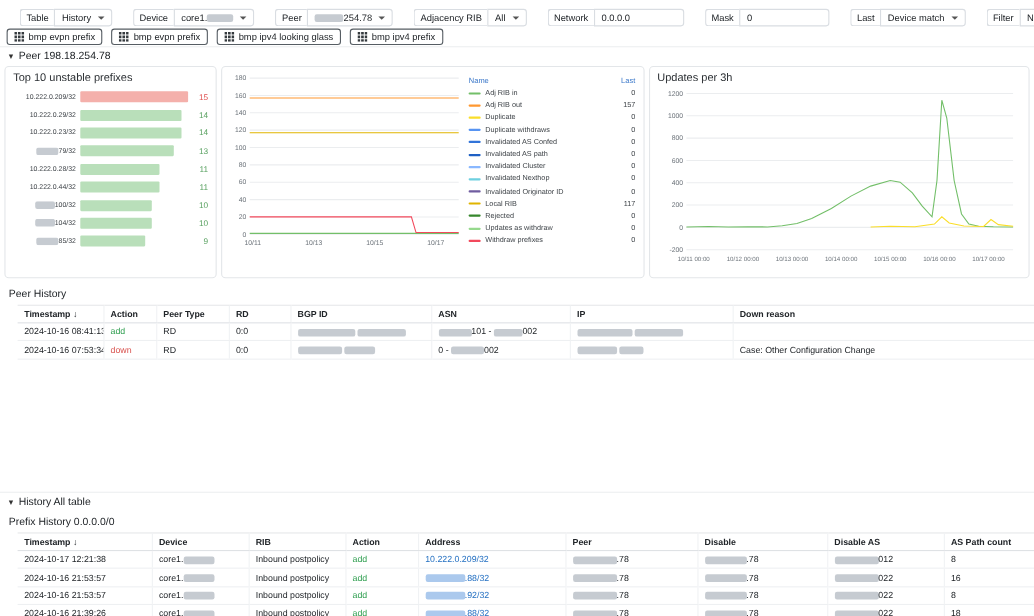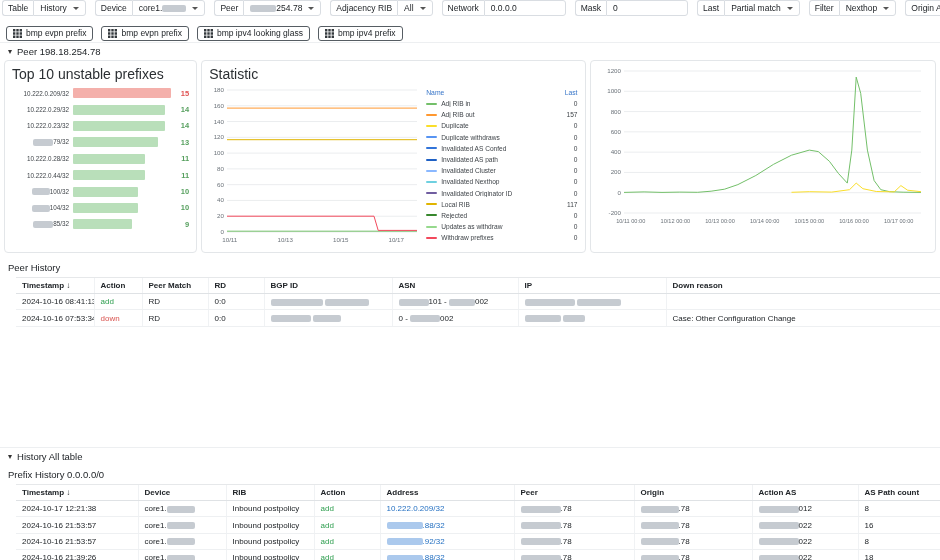--- a/index.html
+++ b/index.html
@@ -1,40 +1,40 @@
 <!DOCTYPE html>
 <html><head>
 <meta charset="utf-8">
 <style>
 *{box-sizing:border-box;margin:0;padding:0}
 html,body{width:940px;height:560px}
 body{font-family:"Liberation Sans",sans-serif;background:#fff;color:#212529;font-size:9px;overflow:hidden}
-.toolbar{display:flex;align-items:flex-start;gap:9px;padding:0 2px;height:24px}
+.toolbar{display:flex;align-items:flex-end;gap:19px;padding:0 18px;height:24px}
 .ig{display:flex;align-items:center;height:16px}
 .addon{display:flex;align-items:center;height:16px;padding:0 5px;border:1px solid #d9dde2;border-right:none;border-radius:3px 0 0 3px;background:#fff;font-size:8.5px;color:#212529;white-space:nowrap}
 .sel,.inp{display:flex;align-items:center;height:16px;border:1px solid #d9dde2;border-radius:0 3px 3px 0;padding:0 6px;font-size:8.5px;background:#fff;white-space:nowrap}
 .sel{gap:4px;cursor:pointer}
 .caret{width:0;height:0;border-left:3px solid transparent;border-right:3px solid transparent;border-top:3.5px solid #555;margin-left:2px}
 .inp{min-width:82px}
 .btn{display:inline-flex;align-items:center;gap:4px;height:15px;border:1px solid #565d63;background:#fff;color:#212529;border-radius:3px;padding:0 6px;font-size:8.5px;cursor:pointer;font-family:inherit}
 .icon-grid{display:inline-flex;width:9px;height:9px;color:#353a3e}
 .toolbar2{display:flex;align-items:center;gap:8px;padding:0 6px;height:18px}
 .section-head{display:flex;align-items:center;gap:5px;padding:0 8px;height:17px;font-size:9.5px;border-top:1px solid #edeff1;cursor:pointer}
 .tri{font-size:8px;color:#333}
 .cards{display:flex;gap:4px;padding:1px 4px 4px}
 .card{border:1px solid #e3e6e9;border-radius:4px;background:#fff;padding:5px 7px;height:193px;overflow:hidden}
-.card-title{font-size:14px;color:#2b2f33;margin-bottom:3px}
+.card-title{font-size:10px;color:#2b2f33;margin-bottom:3px}
 .card-unstable{width:194px}
 .card-stat{width:386px}
 .card-updates{width:348px}
 .ubar-row{display:flex;align-items:center;height:16.4px;gap:4px}
 .ubar-label{width:57px;font-size:6.3px;color:#3f4449;text-align:right;white-space:nowrap;overflow:hidden}
 .ubar-track{flex:1;height:10px}
 .ubar-bar{height:100%;border-radius:1px}
-.ubar-val{width:14px;text-align:right;font-size:7.5px;font-weight:700}
+.ubar-val{width:14px;text-align:right;font-size:7.5px;font-weight:400}
 .redact{display:inline-block;height:7px;border-radius:2px;vertical-align:middle;background:#c6cbd1}
 .redact-blue{background:#abc9ed}
 .stat-body{display:flex;gap:6px}
 .legend{width:152px;font-size:6.6px;color:#3f4449;padding-top:2px}
 .legend-head{display:flex;justify-content:space-between;color:#3a77c9;font-size:6.8px;height:11px;align-items:center}
 .legend-row{display:flex;align-items:center;height:11.2px;cursor:pointer}
 .legend-dash{width:11px;height:2px;border-radius:1px;margin-right:4px;flex:none}
 .legend-name{flex:1;white-space:nowrap;overflow:hidden}
 svg text{font-family:"Liberation Sans",sans-serif}
 .grid{stroke:#ebedef;stroke-width:1}
@@ -91,21 +91,21 @@
   </div>
   <div class="ig">
     <span class="addon">Mask</span>
     <div class="inp">
       <span>0</span>
     </div>
   </div>
   <div class="ig">
     <span class="addon">Last</span>
     <div class="sel">
-      <span>Partial match</span>
+      <span>Device match</span>
       <span class="caret"></span>
     </div>
   </div>
   <div class="ig">
     <span class="addon">Filter</span>
     <div class="sel">
       <span>Nexthop</span>
       <span class="caret"></span>
     </div>
   </div>
@@ -219,21 +219,20 @@
         <div class="ubar-row">
           <div class="ubar-label"><span class="redact" style="width: 20px;"></span>85/32</div>
           <div class="ubar-track">
             <div class="ubar-bar" style="width: 60%; background: rgb(185, 223, 186);"></div>
           </div>
           <div class="ubar-val" style="color: rgb(87, 160, 95);">9</div>
         </div>
       </div>
   </div>
   <div class="card card-stat">
-    <div class="card-title">Statistic</div>
     <div class="stat-body">
       <svg id="stat-chart" width="212" height="160">
           <line x1="18" x2="208" y1="147" y2="147" class="grid"></line>
           <text x="15" y="149" class="ytick">0</text>
           <line x1="18" x2="208" y1="131.22222222222223" y2="131.22222222222223" class="grid"></line>
           <text x="15" y="133.22222222222223" class="ytick">20</text>
           <line x1="18" x2="208" y1="115.44444444444444" y2="115.44444444444444" class="grid"></line>
           <text x="15" y="117.44444444444444" class="ytick">40</text>
           <line x1="18" x2="208" y1="99.66666666666667" y2="99.66666666666667" class="grid"></line>
           <text x="15" y="101.66666666666667" class="ytick">60</text>
@@ -327,20 +326,21 @@
             <div class="legend-row">
               <span class="legend-dash" style="background: rgb(242, 73, 92);"></span>
               <span class="legend-name">Withdraw prefixes</span>
               <span class="legend-last">0</span>
             </div>
           </div>
       </div>
     </div>
   </div>
   <div class="card card-updates">
+    <div class="card-title">Updates per 3h</div>
     <svg id="updates-chart" width="329" height="160">
         <line x1="26" x2="323" y1="147" y2="147" class="grid"></line>
         <text x="23" y="149" class="ytick">-200</text>
         <line x1="26" x2="323" y1="126.71428571428572" y2="126.71428571428572" class="grid"></line>
         <text x="23" y="128.71428571428572" class="ytick">0</text>
         <line x1="26" x2="323" y1="106.42857142857143" y2="106.42857142857143" class="grid"></line>
         <text x="23" y="108.42857142857143" class="ytick">200</text>
         <line x1="26" x2="323" y1="86.14285714285714" y2="86.14285714285714" class="grid"></line>
         <text x="23" y="88.14285714285714" class="ytick">400</text>
         <line x1="26" x2="323" y1="65.85714285714286" y2="65.85714285714286" class="grid"></line>
@@ -374,21 +374,21 @@
         <col style="width:56px">
       <col style="width:128px">
         <col style="width:126px">
         <col style="width:148px">
         <col style="width:282px">
     </colgroup>
     <thead>
         <tr id="ph-head">
           <th>Timestamp ↓</th>
           <th>Action</th>
-          <th>Peer Match</th>
+          <th>Peer Type</th>
           <th>RD</th>
           <th>BGP ID</th>
           <th>ASN</th>
           <th>IP</th>
           <th>Down reason</th>
         </tr>
       </thead>
     <tbody id="ph-body">
         <tr>
           <td>2024-10-16 08:41:13</td>
@@ -433,22 +433,22 @@
         <col style="width:90px">
     </colgroup>
     <thead>
         <tr id="pf-head">
           <th>Timestamp ↓</th>
           <th>Device</th>
           <th>RIB</th>
           <th>Action</th>
           <th>Address</th>
           <th>Peer</th>
-          <th>Origin</th>
-          <th>Action AS</th>
+          <th>Disable</th>
+          <th>Disable AS</th>
           <th>AS Path count</th>
         </tr>
       </thead>
     <tbody id="pf-body">
         <tr>
           <td>2024-10-17 12:21:38</td>
           <td>core1.<span class="redact" style="width: 28px;"></span></td>
           <td>Inbound postpolicy</td>
           <td class="act-add">add</td>
           <td class="cell-link">10.222.0.209/32</td>

